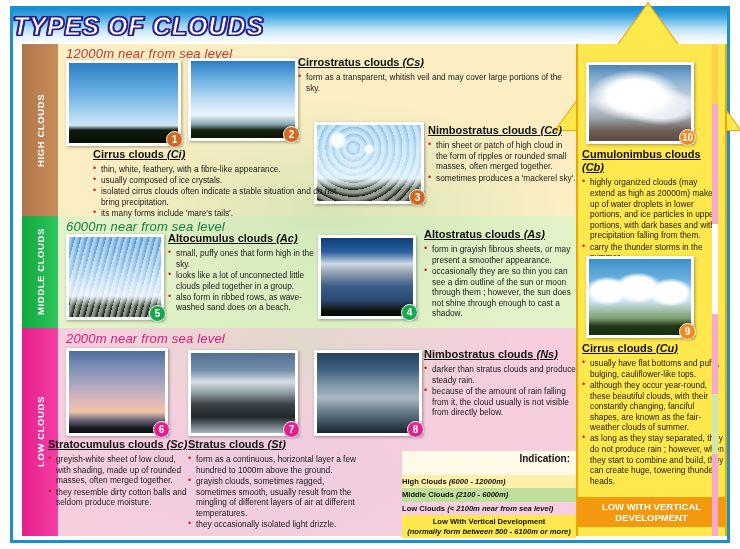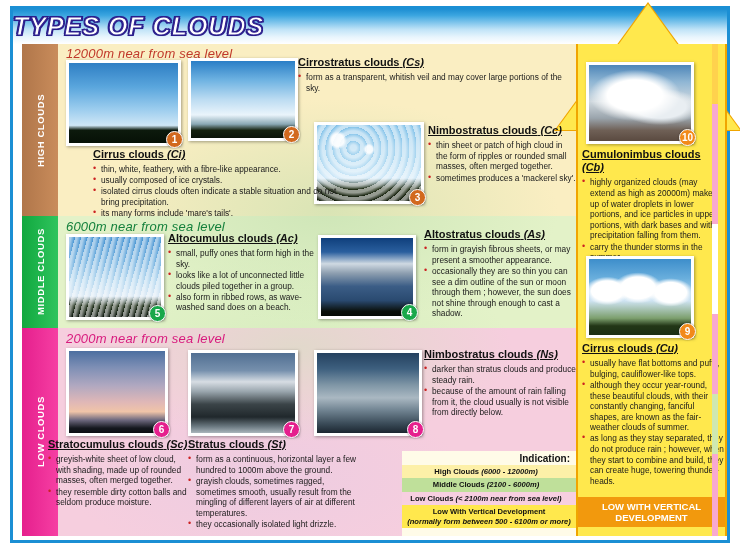--- a/index.html
+++ b/index.html
@@ -133,24 +133,24 @@
     color:#cc2222; font-size:9px;
   }
 
   
   .indication {
     position:absolute; left:402px; top:451px; width:174px; height:85px;
     background:#fffbe8;
   }
   .ind-title {
     text-align:right; font-size:10px; font-weight:bold; color:#111;
-    padding:2px 6px 1px 0;
+    padding:2px 6px 11px 0;
   }
   .ind-row {
-    text-align:center; font-size:7.6px; font-weight:bold; color:#111;
+    text-align:left; font-size:7.6px; font-weight:bold; color:#111;
     padding:2px 6px 2px 0; line-height:1.25;
   }
   .ind-row em { font-style:italic; }
   .ind-row.r-high { background:#fdf0a8; }
   .ind-row.r-mid  { background:#bfe09a; }
   .ind-row.r-low  { background:#f7cfe0; }
   .ind-row.r-vert { background:#ffe84d; text-align:center; padding-right:0; }
 
   .vert-banner {
     position:absolute; left:578px; top:497px; width:147px; height:30px;

